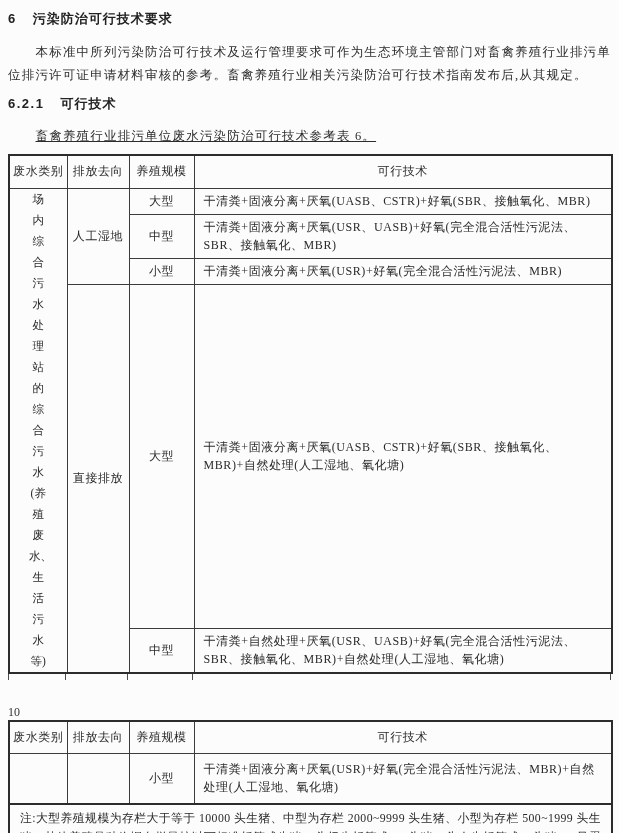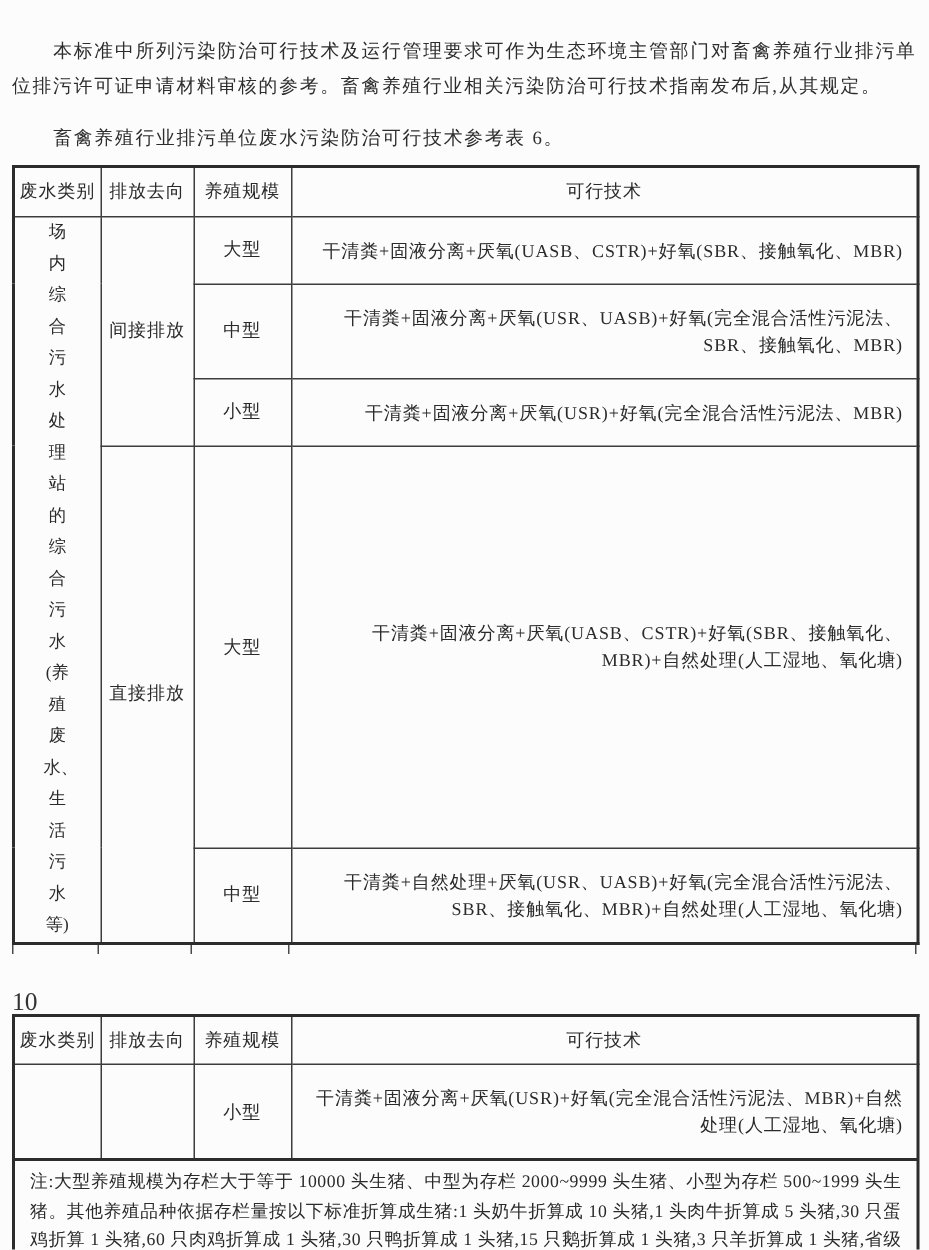--- a/index.html
+++ b/index.html
@@ -29,21 +29,21 @@
 
   .para {
     font-size: 12.5px;
     line-height: 23px;
     letter-spacing: 1.2px;
     text-indent: 2.2em;
     text-align: justify;
     margin: 13px 0 0 0;
     color: #2d2d2d;
   }
-  #p621 { margin-top: 12px; line-height: 22px; }
+  #p621 { margin-top: 12px; line-height: 22px; text-decoration: underline; }
 
   .caption {
     margin-top: 5px;
     text-align: center;
     font-weight: bold;
     font-size: 12.5px;
     line-height: 18px;
     letter-spacing: 0.8px;
     white-space: pre-wrap;
     color: #222;
@@ -68,22 +68,22 @@
     font-weight: normal;
     padding: 0;
     color: #2a2a2a;
   }
   table { border: 2px solid #2c2c2c; }
   thead tr { height: 33px; }
   tr.single { height: 26px; }
   tr.double { height: 44px; }
   tr.double2 { height: 50px; }
   td.tech {
-    text-align: right;
-    padding: 13px 9px;
+    text-align: left;
+    padding: 3px 9px;
     line-height: 18px;
   }
   td.cat {
     padding: 0 19px;
     line-height: 21px;
     font-size: 11.5px;
     letter-spacing: 0;
   }
   td.note {
     text-align: justify;
@@ -91,46 +91,52 @@
     line-height: 19.5px;
     padding: 4px 10px 6px 10px;
     letter-spacing: 0.4px;
     border-top: 2px solid #2c2c2c;
   }
   .stubs { position: relative; height: 6px; width: 603px; }
   .stubs i { position: absolute; top: 0; width: 1px; height: 6px; background: #4a4a4a; }
 
   .pagenum {
     margin-top: 24px;
-    font-size: 17px;
+    font-size: 12px;
     line-height: 16px;
     color: #333;
   }
   .cont-label {
     margin-top: 136px;
     margin-bottom: 4px;
     text-align: right;
     padding-right: 6px;
     font-size: 12px;
     line-height: 16px;
     letter-spacing: 1px;
     color: #2d2d2d;
   }
   .t2 { margin-top: 0; }
 </style>
 </head>
 <body>
 
 <div class="page">
 
+  <div class="heading" id="h6">
+    <span class="hnum">6</span><span>污染防治可行技术要求</span>
+  </div>
 
 
   <p class="para" id="p61">本标准中所列污染防治可行技术及运行管理要求可作为生态环境主管部门对畜禽养殖行业排污单位排污许可证申请材料审核的参考。畜禽养殖行业相关污染防治可行技术指南发布后,从其规定。</p>
 
 
+  <div class="heading" id="h621">
+    <span class="hnum">6.2.1</span><span>可行技术</span>
+  </div>
 
   <p class="para" id="p621">畜禽养殖行业排污单位废水污染防治可行技术参考表 6。</p>
 
 
   <table>
     <colgroup>
         <col class="c1">
         <col class="c2">
         <col class="c3">
         <col class="c4">
@@ -139,21 +145,21 @@
       <tr>
         <th>废水类别</th>
         <th>排放去向</th>
         <th>养殖规模</th>
         <th>可行技术</th>
       </tr>
     </thead>
     <tbody>
       <tr class="single">
         <td class="cat" rowspan="5">场内综合污水处理站的综合污水(养殖废水、生活污水等)</td>
-        <td rowspan="3">间接排放</td>
+        <td rowspan="3">人工湿地</td>
         <td>大型</td>
         <td class="tech">干清粪+固液分离+厌氧(UASB、CSTR)+好氧(SBR、接触氧化、MBR)</td>
       </tr>
       <tr class="double">
         <td>中型</td>
         <td class="tech">干清粪+固液分离+厌氧(USR、UASB)+好氧(完全混合活性污泥法、SBR、接触氧化、MBR)</td>
       </tr>
       <tr class="single">
         <td>小型</td>
         <td class="tech">干清粪+固液分离+厌氧(USR)+好氧(完全混合活性污泥法、MBR)</td>

